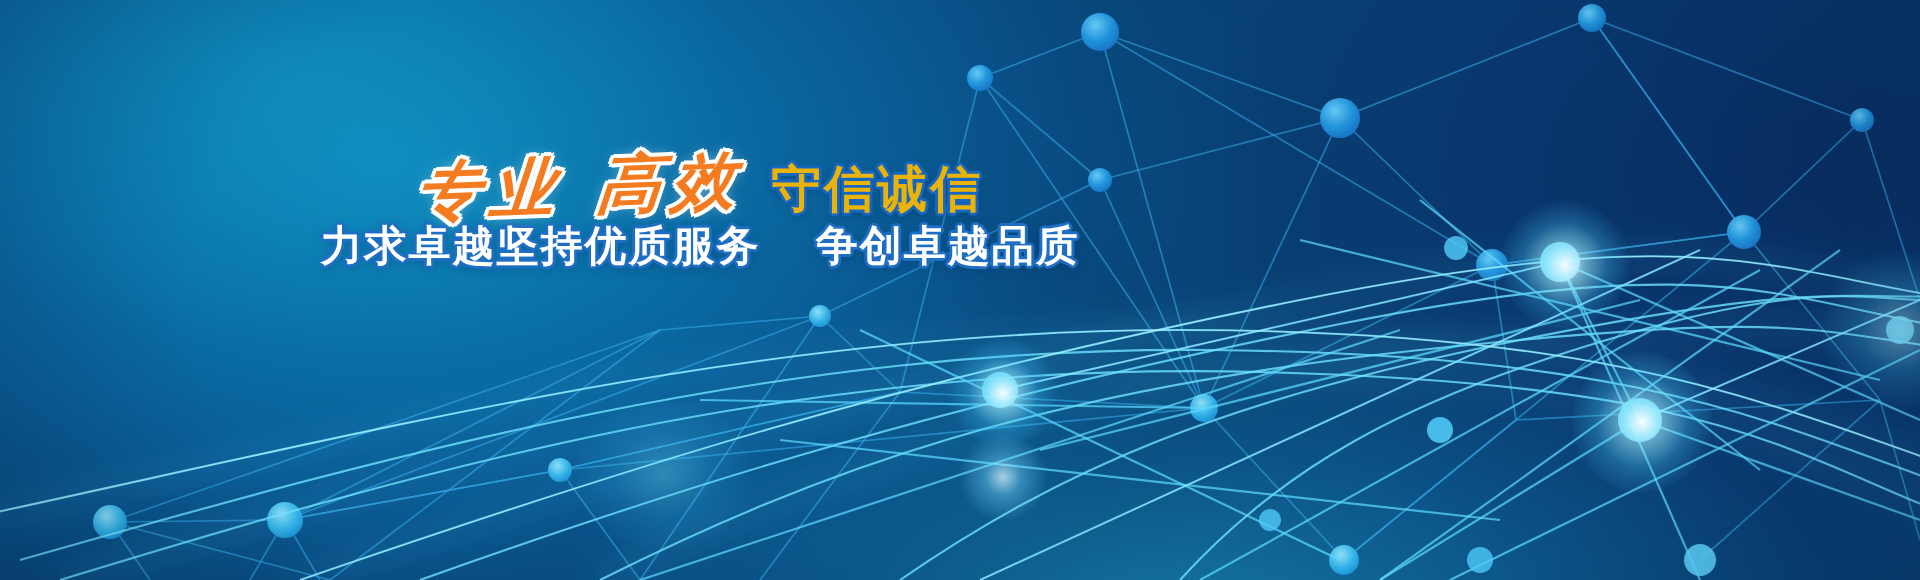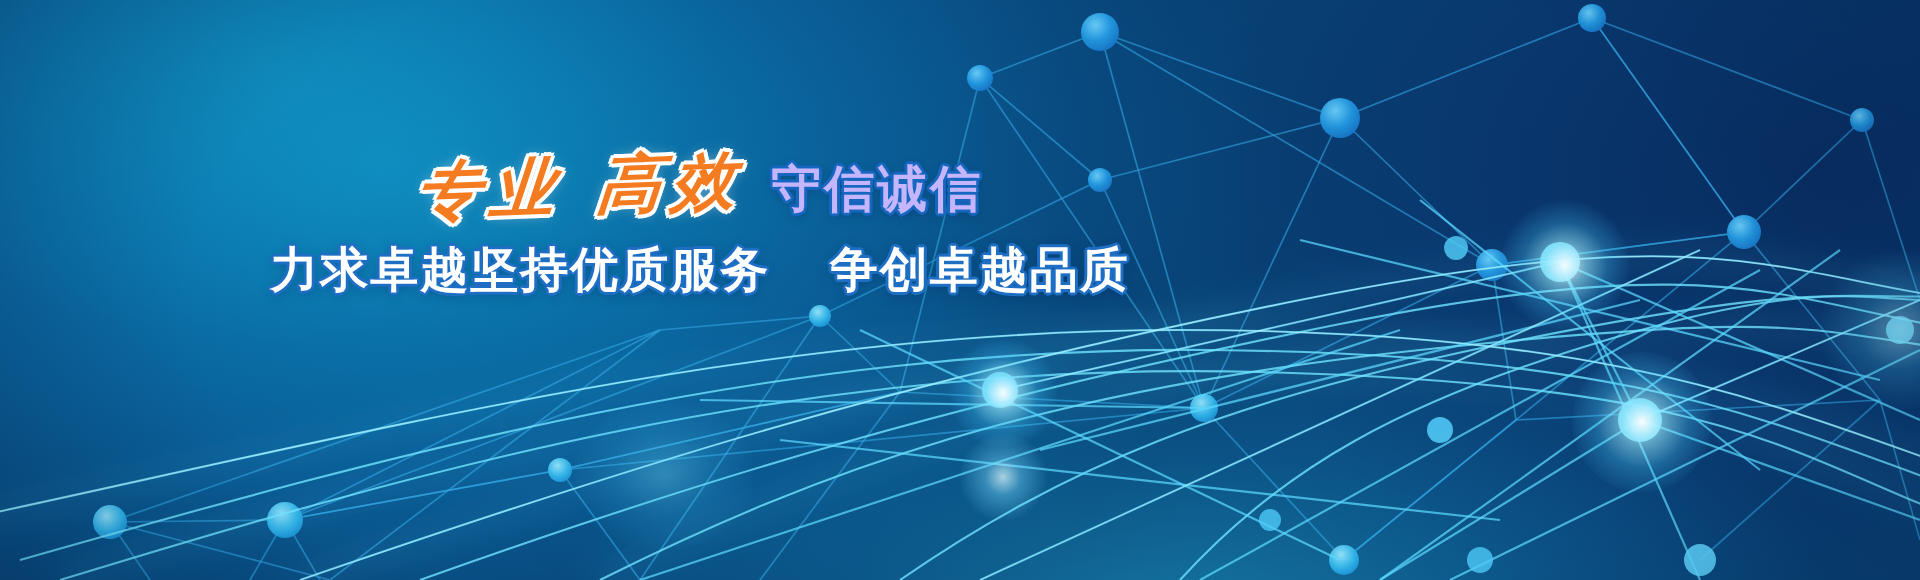--- a/index.html
+++ b/index.html
@@ -80,35 +80,35 @@
       -3px -3px 0 #ffffff,  3px -3px 0 #ffffff,
       -3px  3px 0 #ffffff,  3px  3px 0 #ffffff,
       -4px  0   0 #ffffff,  4px  0   0 #ffffff,
        0   -4px 0 #ffffff,  0    4px 0 #ffffff,
        0 0 14px rgba(255,255,255,0.55);
   }
   .white-sub {
     font-family:"DejaVu Sans", sans-serif;
     font-size:50px;
     font-weight:700;
-    color:#c4b5fd;
+    color:#eab308;
     letter-spacing:3px;
     line-height:1;
     padding-bottom:4px;
     text-shadow:
       -2px -2px 0 #1767c0, 2px -2px 0 #1767c0,
       -2px  2px 0 #1767c0, 2px  2px 0 #1767c0,
       -3px  0   0 #1767c0, 3px  0   0 #1767c0,
        0   -3px 0 #1767c0, 0    3px 0 #1767c0,
        0 3px 10px rgba(4,40,90,0.55);
   }
   .line2 {
-    margin-top:26px;
+    margin-top:6px;
     font-family:"DejaVu Sans", sans-serif;
-    font-size:48px;
+    font-size:42px;
     font-weight:700;
     color:#ffffff;
     letter-spacing:2px;
     line-height:1.05;
     white-space:nowrap;
     text-shadow:
       -2px -2px 0 #1e6fc4, 2px -2px 0 #1e6fc4,
       -2px  2px 0 #1e6fc4, 2px  2px 0 #1e6fc4,
       -3px  0   0 #1e6fc4, 3px  0   0 #1e6fc4,
        0   -3px 0 #1e6fc4, 0    3px 0 #1e6fc4,

